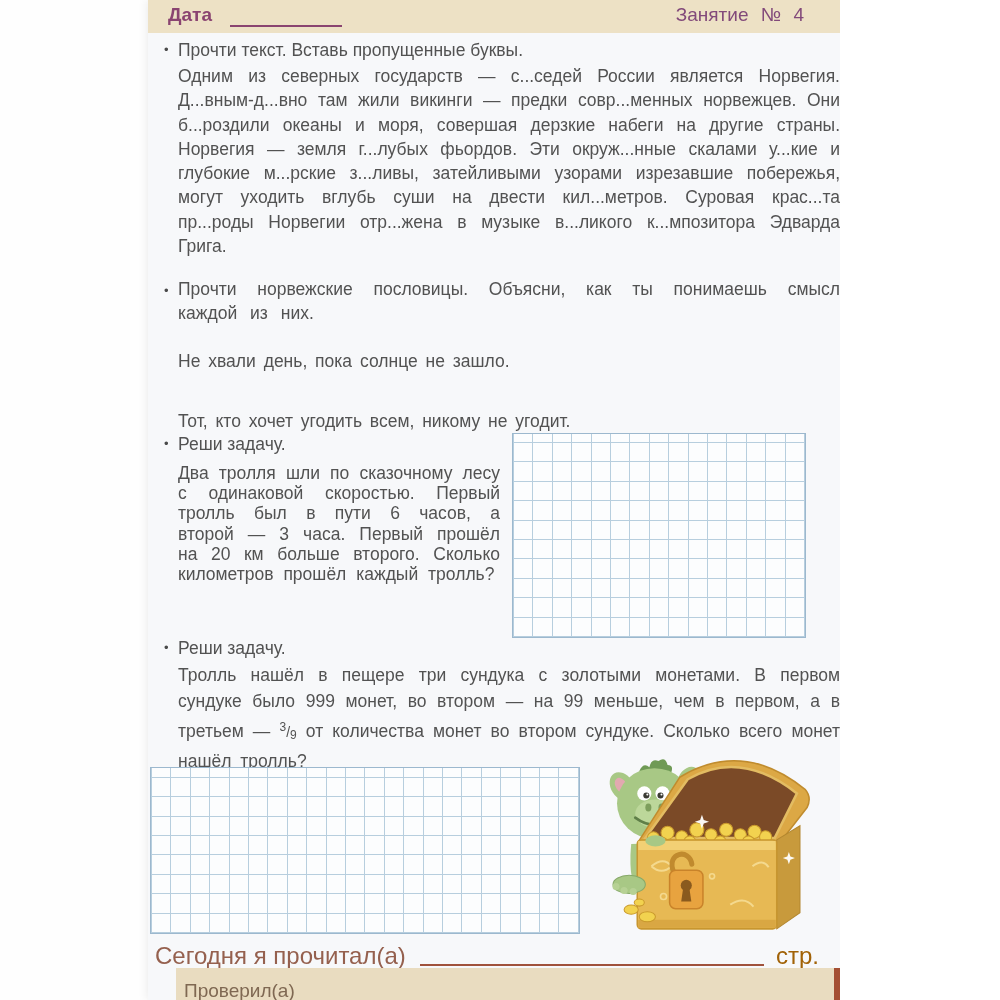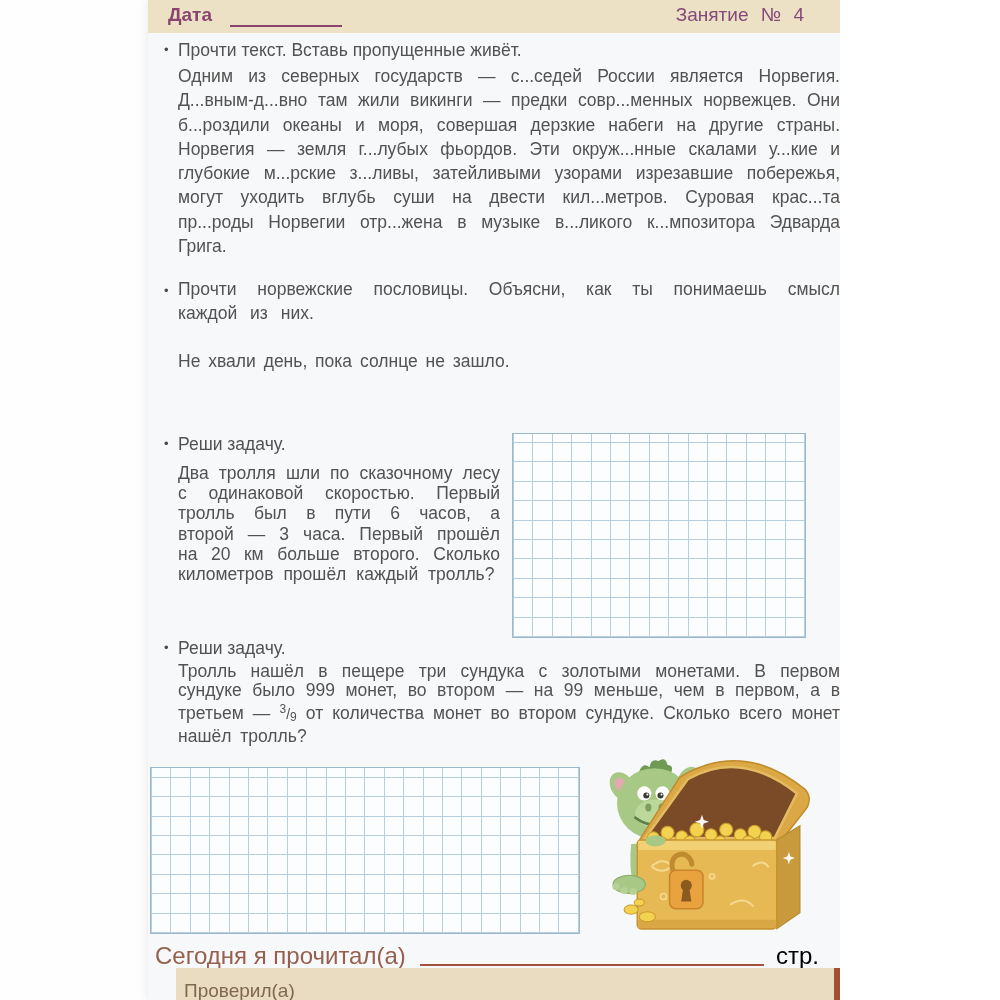--- a/index.html
+++ b/index.html
@@ -21,42 +21,42 @@
   #t1-instr{left:30px;top:40px;width:664px;}
   #t1-para{left:30px;top:64px;width:662px;line-height:24.3px;text-align:justify;word-spacing:3px;}
   #t2-instr{left:30px;top:277px;width:662px;line-height:24px;text-align:justify;word-spacing:8px;}
   .proverb{left:30px;width:662px;word-spacing:3px;margin-top:16px;}
   #proverb-0{top:335px;}
   #proverb-1{top:367px;}
   #proverb-2{top:395px;}
   #t3-instr{left:30px;top:434px;width:340px;}
   #t3-para{left:30px;top:463px;width:322px;line-height:20.2px;text-align:justify;word-spacing:5px;}
   #t4-instr{left:30px;top:638px;width:340px;}
-  #t4-para{left:30px;top:662px;width:662px;line-height:19px;text-align:justify;word-spacing:4px;}
+  #t4-para{left:30px;top:662px;width:662px;line-height:26px;text-align:justify;word-spacing:4px;}
 
   .frac{white-space:nowrap;}
   .frac .num{font-size:12px;vertical-align:6px;}
   .frac .slash{font-size:14px;}
   .frac .den{font-size:12px;vertical-align:-2px;}
 
   
   .grid{position:absolute;background-color:#fcfdfe;border:1px solid #9cb8ce;
         background-image:
           repeating-linear-gradient(90deg,#b7cede 0,#b7cede 1px,transparent 1px,transparent 19.4px),
           repeating-linear-gradient(0deg,#b7cede 0,#b7cede 1px,transparent 1px,transparent 19.4px);}
   #grid-1{left:364px;top:433px;width:292px;height:203px;}
   #grid-2{left:2px;top:767px;width:428px;height:165px;}
 
   .illustration{position:absolute;left:452px;top:755px;width:216px;height:186px;}
 
   
   .reading-row{position:absolute;left:7px;top:942px;width:664px;display:flex;align-items:flex-end;
                font-size:24px;color:#95604e;}
   .reading-line{flex:1;margin:0 12px 4px 14px;border-bottom:2px solid #a0523c;height:1px;}
-  .reading-suffix{color:#000000;white-space:nowrap;}
+  .reading-suffix{color:#a16207;white-space:nowrap;}
 
   
   .footer-band{position:absolute;left:0;top:968px;width:708px;height:32px;background:#e9dcc0;margin-left:28px;}
   .checked-label{position:absolute;left:8px;top:12px;font-size:19px;color:#7f6852;}
   .page-num-box{position:absolute;right:0;top:0;width:50px;height:32px;background:#a44f33;color:#ffffff;
                 display:flex;align-items:center;justify-content:center;font-size:21px;font-weight:bold;}
 </style>
 </head>
 <body>
 
@@ -64,29 +64,30 @@
   <div class="page">
 
     <div class="header-band">
       <span class="date-label">Дата</span>
       <span class="date-line"></span>
       <span class="lesson-label">Занятие № 4</span>
     </div>
 
     <div class="txt bullet-item" id="t1-instr">
       <span class="bullet">•</span>
-      <span>Прочти текст. Вставь пропущенные живёт.</span>
+      <span>Прочти текст. Вставь пропущенные буквы.</span>
     </div>
     <div class="txt" id="t1-para">Одним из северных государств — с...седей России является Норвегия. Д...вным-д...вно там жили викинги — предки совр...менных норвежцев. Они б...роздили океаны и моря, совершая дерзкие набеги на другие страны. Норвегия — земля г...лубых фьордов. Эти окруж...нные скалами у...кие и глубокие м...рские з...ливы, затейливыми узорами изрезавшие побережья, могут уходить вглубь суши на двести кил...метров. Суровая крас...та пр...роды Норвегии отр...жена в музыке в...ликого к...мпозитора Эдварда Грига.</div>
 
     <div class="txt bullet-item" id="t2-instr">
       <span class="bullet">•</span>
       <span>Прочти норвежские пословицы. Объясни, как ты понимаешь смысл каждой из них.</span>
     </div>
     <div class="txt proverb" id="proverb-0">Не хвали день, пока солнце не зашло.</div>
+    <div class="txt proverb" id="proverb-2">Тот, кто хочет угодить всем, никому не угодит.</div>
 
     <div class="txt bullet-item" id="t3-instr">
       <span class="bullet">•</span>
       <span>Реши задачу.</span>
     </div>
     <div class="txt" id="t3-para">Два тролля шли по сказочному лесу с одинаковой скоростью. Первый тролль был в пути 6 часов, а второй — 3 часа. Первый прошёл на 20 км больше второго. Сколько километров прошёл каждый тролль?</div>
     <div class="grid" id="grid-1"></div>
 
     <div class="txt bullet-item" id="t4-instr">
       <span class="bullet">•</span>

